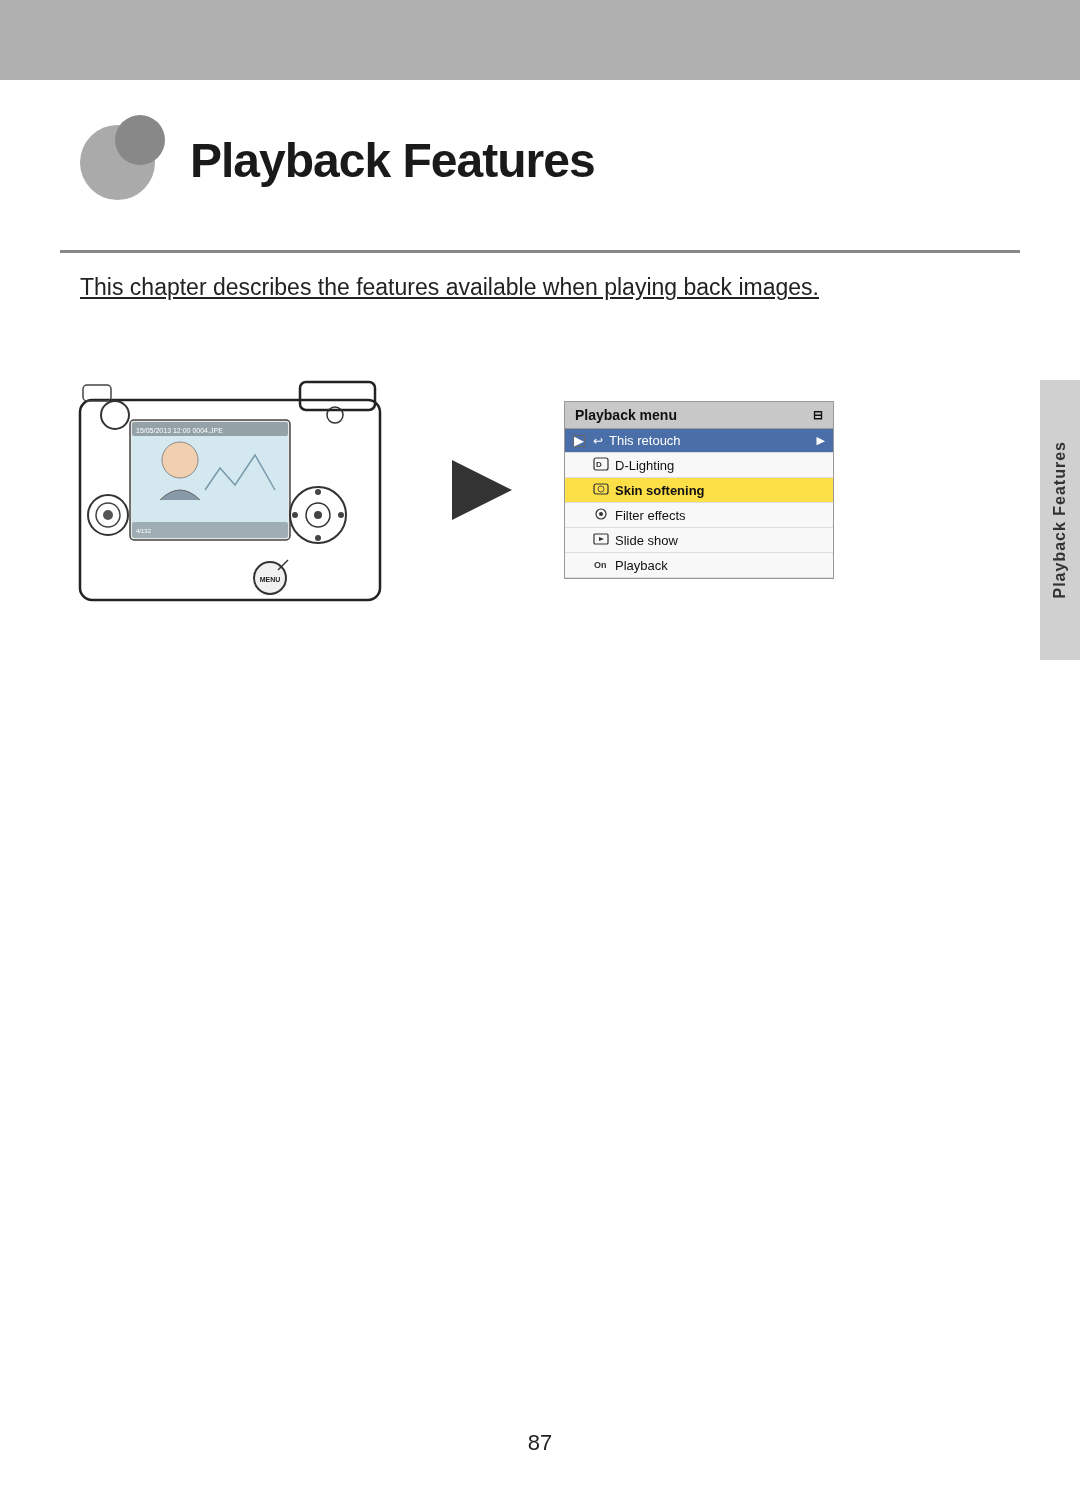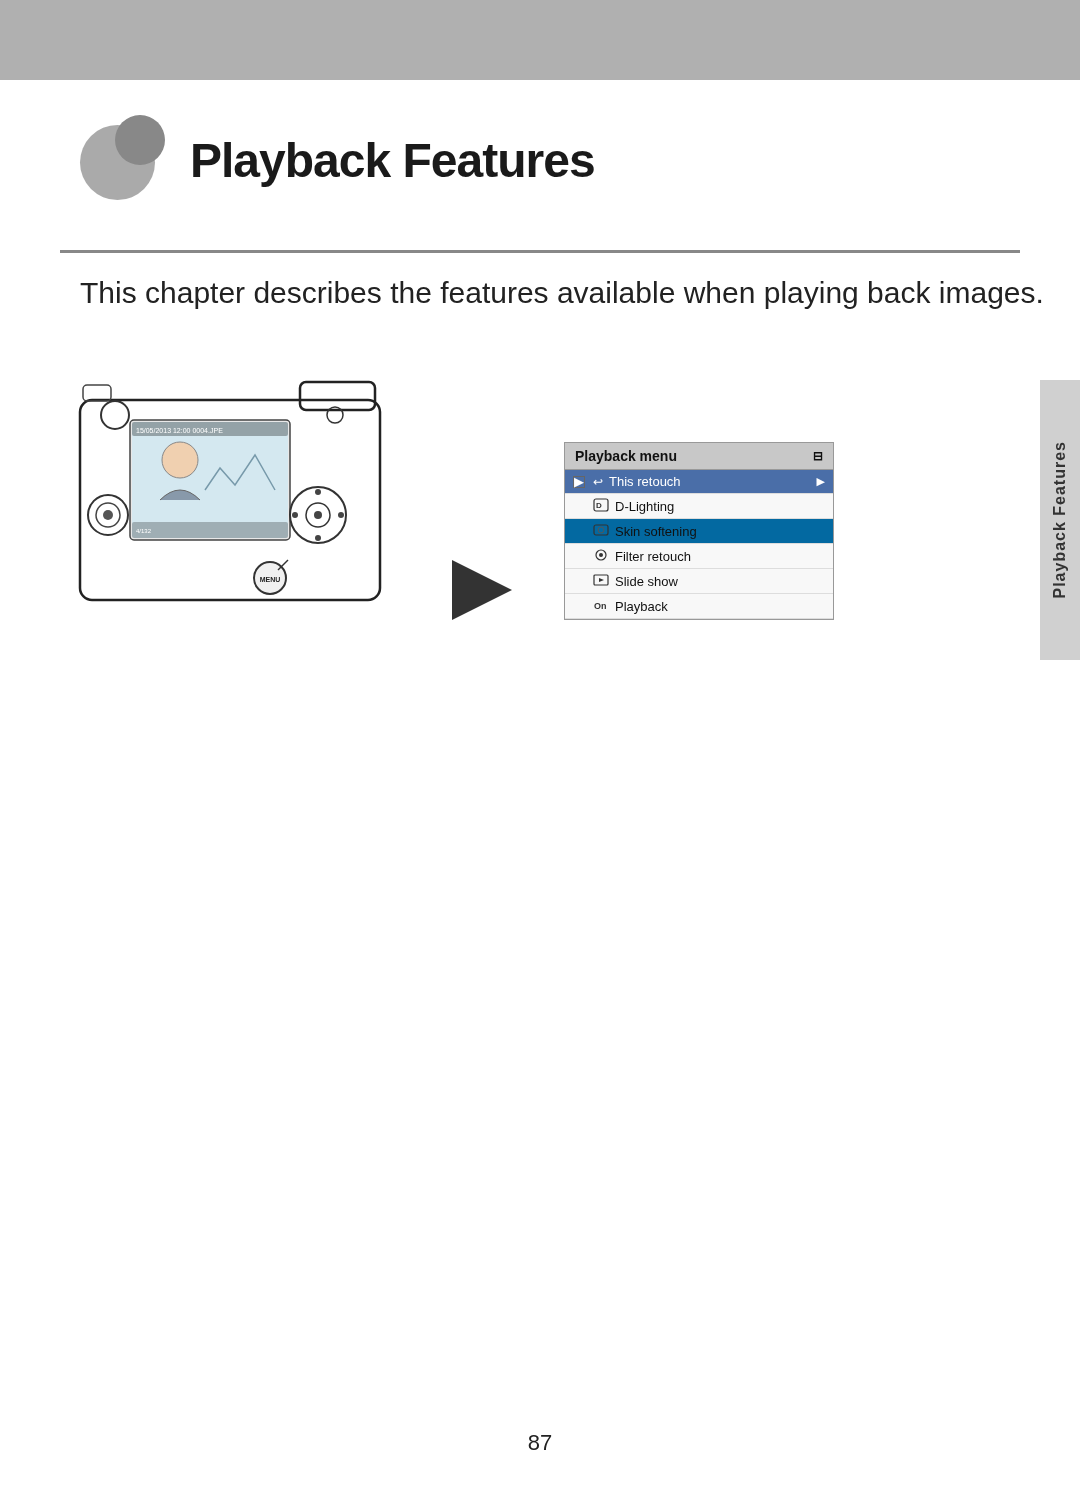--- a/index.html
+++ b/index.html
@@ -78,33 +78,34 @@
       width: 960px;
       height: 3px;
       background: #888888;
     }
 
     
     .description {
       position: absolute;
       top: 270px;
       left: 80px;
-      font-size: 30px;
+      font-size: 23px;
       color: #222222;
       line-height: 1.5;
+      text-decoration: underline;
     }
 
     
     .main-content {
       position: absolute;
       top: 360px;
       left: 60px;
       width: 960px;
       display: flex;
-      align-items: flex-end;
+      align-items: center;
       gap: 42px;
     }
 
     
     .camera-illustration {
       width: 340px;
       height: 260px;
       flex-shrink: 0;
     }
 
@@ -160,21 +161,22 @@
       background: #f8f8f8;
       gap: 6px;
     }
 
     .menu-item.highlighted {
       background: #4a6ea8;
       color: #ffffff;
     }
 
     .menu-item.selected-row {
-      background: #0369a1;
+      background: #fde047;
+      font-weight: bold;
     }
 
     .menu-item-arrow {
       margin-left: auto;
       font-size: 11px;
       color: #555;
     }
 
     .menu-item.highlighted .menu-item-arrow {
       color: #fff;
@@ -335,21 +337,21 @@
     </div>
 
     <div class="menu-item">
       <div style="width:14px;"></div>
       <span style="font-size:11px;">
         <svg width="16" height="14" viewBox="0 0 16 14">
             <circle cx="8" cy="7" r="5" fill="none" stroke="#333" stroke-width="1.2"></circle>
             <circle cx="8" cy="7" r="2" fill="#333"></circle>
           </svg>
       </span>
-      <span>Filter retouch</span>
+      <span>Filter effects</span>
     </div>
 
 
     <div class="menu-item">
       <div style="width:14px;"></div>
       <span style="font-size:11px;">
         <svg width="16" height="14" viewBox="0 0 16 14">
             <rect x="1" y="2" width="14" height="10" rx="1" fill="none" stroke="#333" stroke-width="1.2"></rect>
             <polygon points="6,5 11,7 6,9" fill="#333"></polygon>
           </svg>

